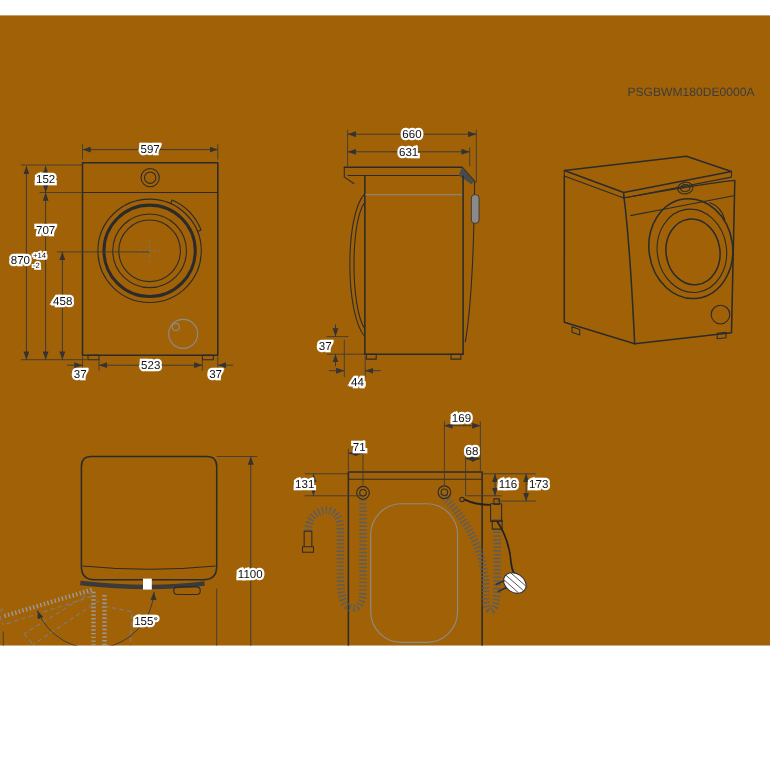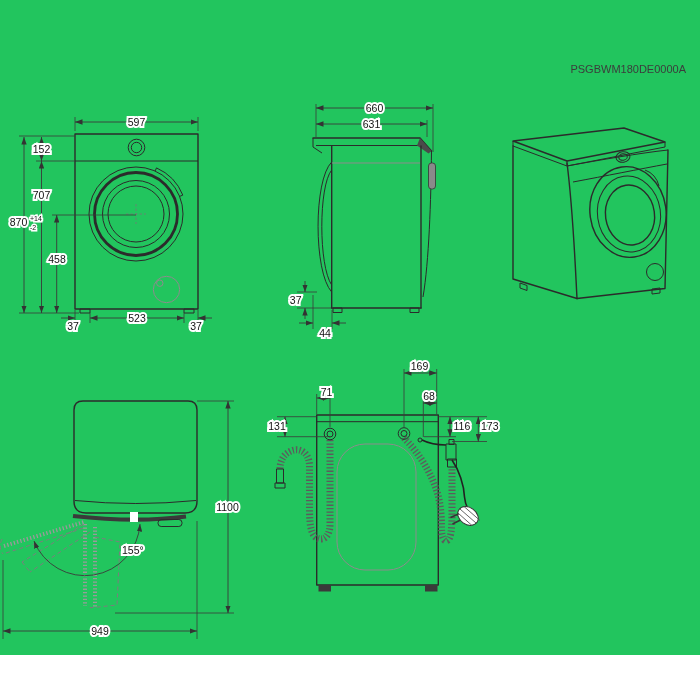--- a/index.html
+++ b/index.html
@@ -1,17 +1,17 @@
 <!DOCTYPE html>
 <html><head>
 <meta charset="utf-8">
 <style>
   html,body { margin:0; padding:0; background:#ffffff; }
-  .canvas { position:relative; width:700px; height:655px; background:#22c55e; overflow:hidden;
-            font-family:"Liberation Sans", sans-serif; }
+  .canvas { position:relative; width:700px; height:573px; background:#a16207; overflow:hidden;
+            font-family:"Liberation Sans", sans-serif;margin-top:14px; }
   svg { display:block; }
   
   .o   { fill:none; stroke:#2b2b2b; stroke-width:1.4; stroke-linejoin:round; stroke-linecap:round; }
   .o2  { fill:none; stroke:#2b2b2b; stroke-width:1; stroke-linejoin:round; }
   .ok  { fill:none; stroke:#2b2b2b; stroke-width:2.8; }
   .lt  { fill:none; stroke:#8c8c8c; stroke-width:1; }
   .dk  { fill:#3a3a3a; stroke:none; }
   .dim { fill:none; stroke:#3a3a3a; stroke-width:0.9; }
   .ext { fill:none; stroke:#3a3a3a; stroke-width:0.8; }
   .hose{ fill:none; stroke:#5c5c5c; stroke-width:7; stroke-dasharray:1.3 2.1; }

